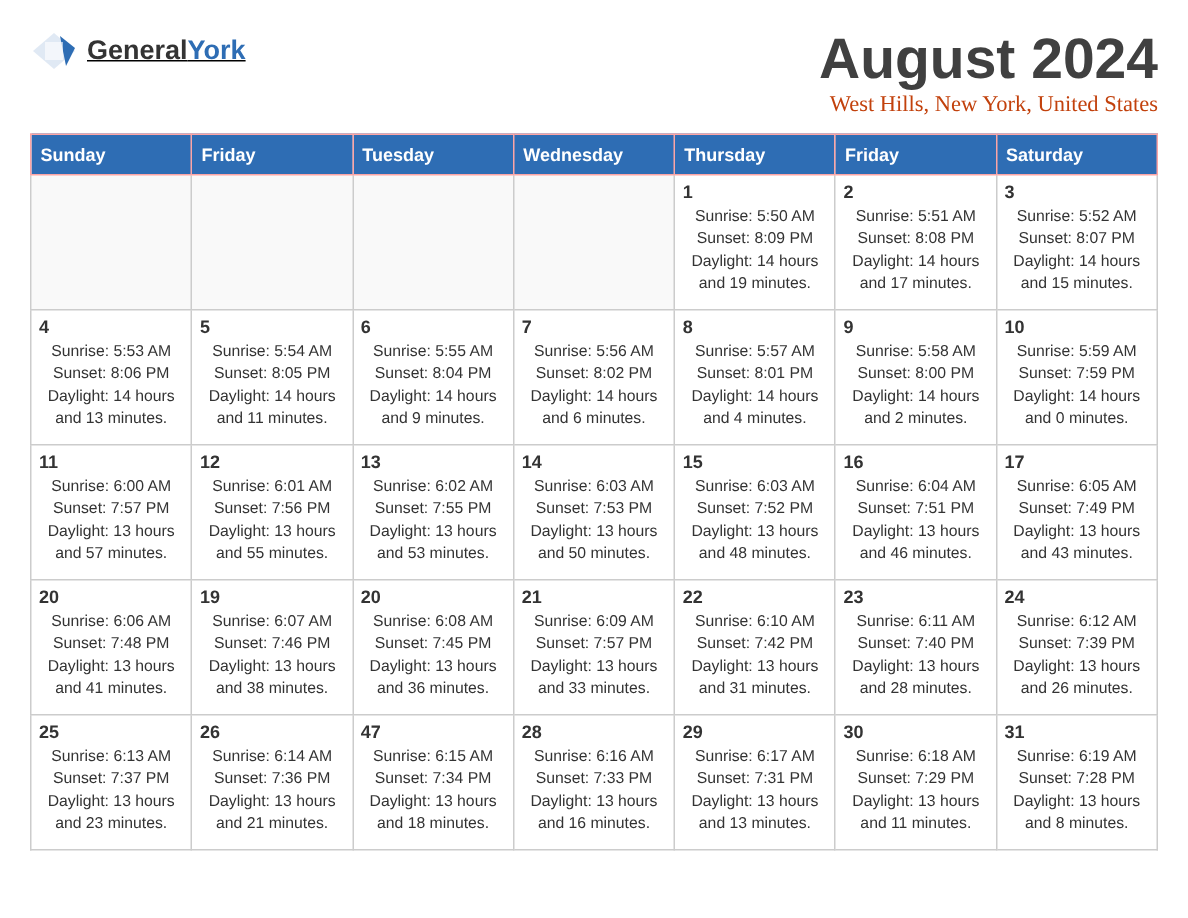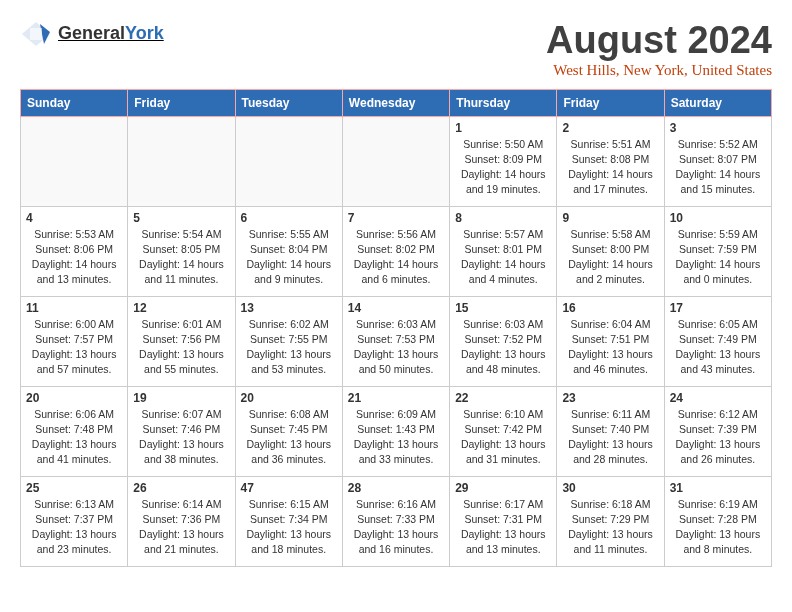--- a/index.html
+++ b/index.html
@@ -276,21 +276,21 @@
         <td>
           <div class="day-num">20</div>
           <div class="day-detail">Sunrise: 6:08 AM
 Sunset: 7:45 PM
 Daylight: 13 hours
 and 36 minutes.</div>
         </td>
         <td>
           <div class="day-num">21</div>
           <div class="day-detail">Sunrise: 6:09 AM
-Sunset: 1:43 PM
+Sunset: 7:57 PM
 Daylight: 13 hours
 and 33 minutes.</div>
         </td>
         <td>
           <div class="day-num">22</div>
           <div class="day-detail">Sunrise: 6:10 AM
 Sunset: 7:42 PM
 Daylight: 13 hours
 and 31 minutes.</div>
         </td>

